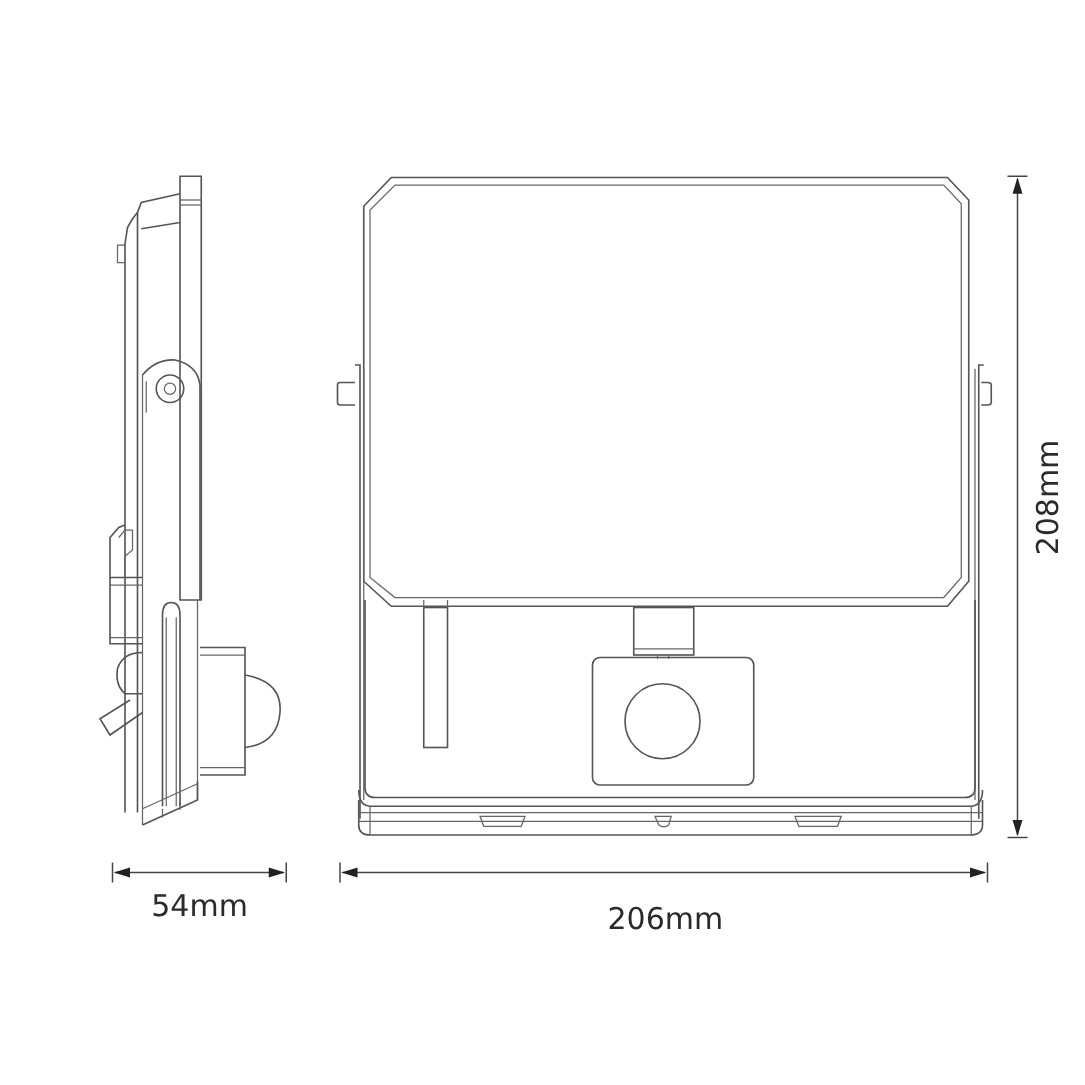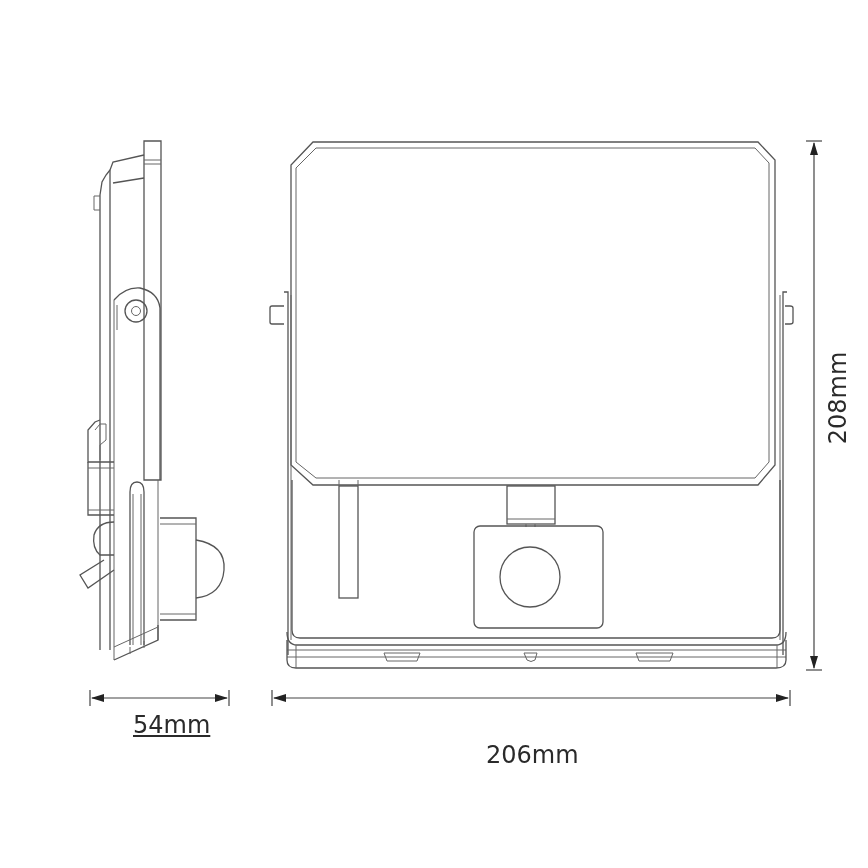--- a/index.html
+++ b/index.html
@@ -10,22 +10,22 @@
     .dim { fill: none; stroke: #444444; stroke-width: 1.2; }
     .arrow { fill: #222222; stroke: none; }
     .dim-label {
       position: absolute;
       font-family: "DejaVu Sans", sans-serif;
       font-size: 24px;
       color: #2a2a2a;
       white-space: nowrap;
       line-height: 1;
     }
-    #label-width-side { left: 133px; top: 713px; text-decoration: underline; }
-    #label-width-front { left: 486px; top: 743px; }
+    #label-width-side { left: 121px; top: 713px; }
+    #label-width-front { left: 486px; top: 723px; }
     #label-height {
       left: 838px; top: 398px;
       transform: translate(-50%, -50%) rotate(-90deg);
       transform-origin: center center;
     }
   </style>
 </head>
 <body>
 
 <svg id="drawing" viewBox="0 0 868 868" xmlns="http://www.w3.org/2000/svg">

